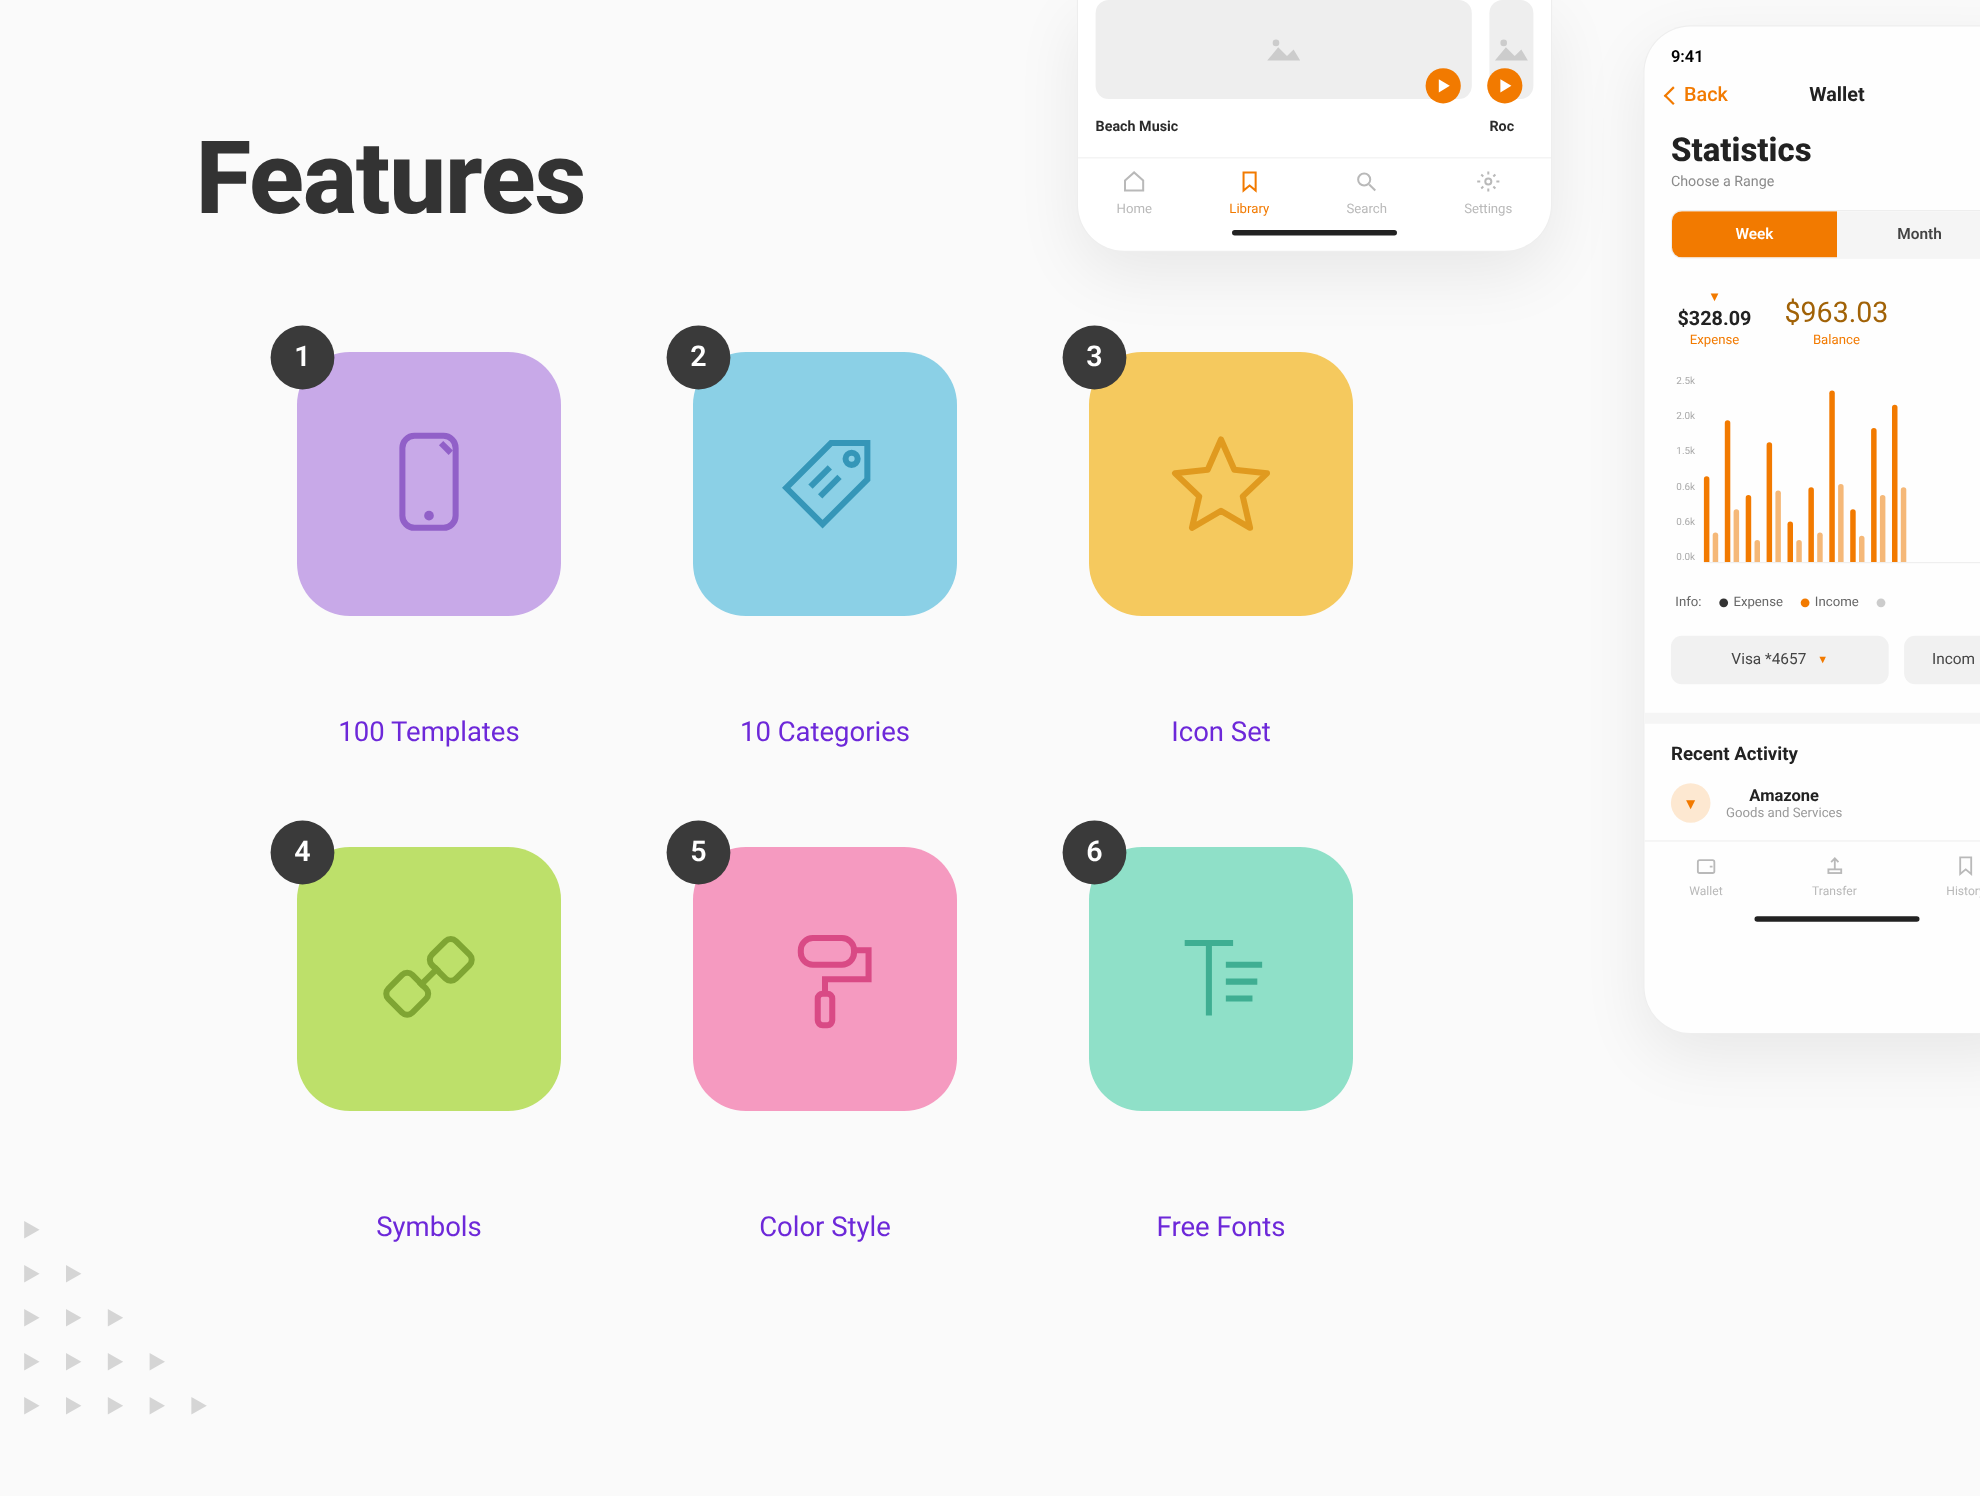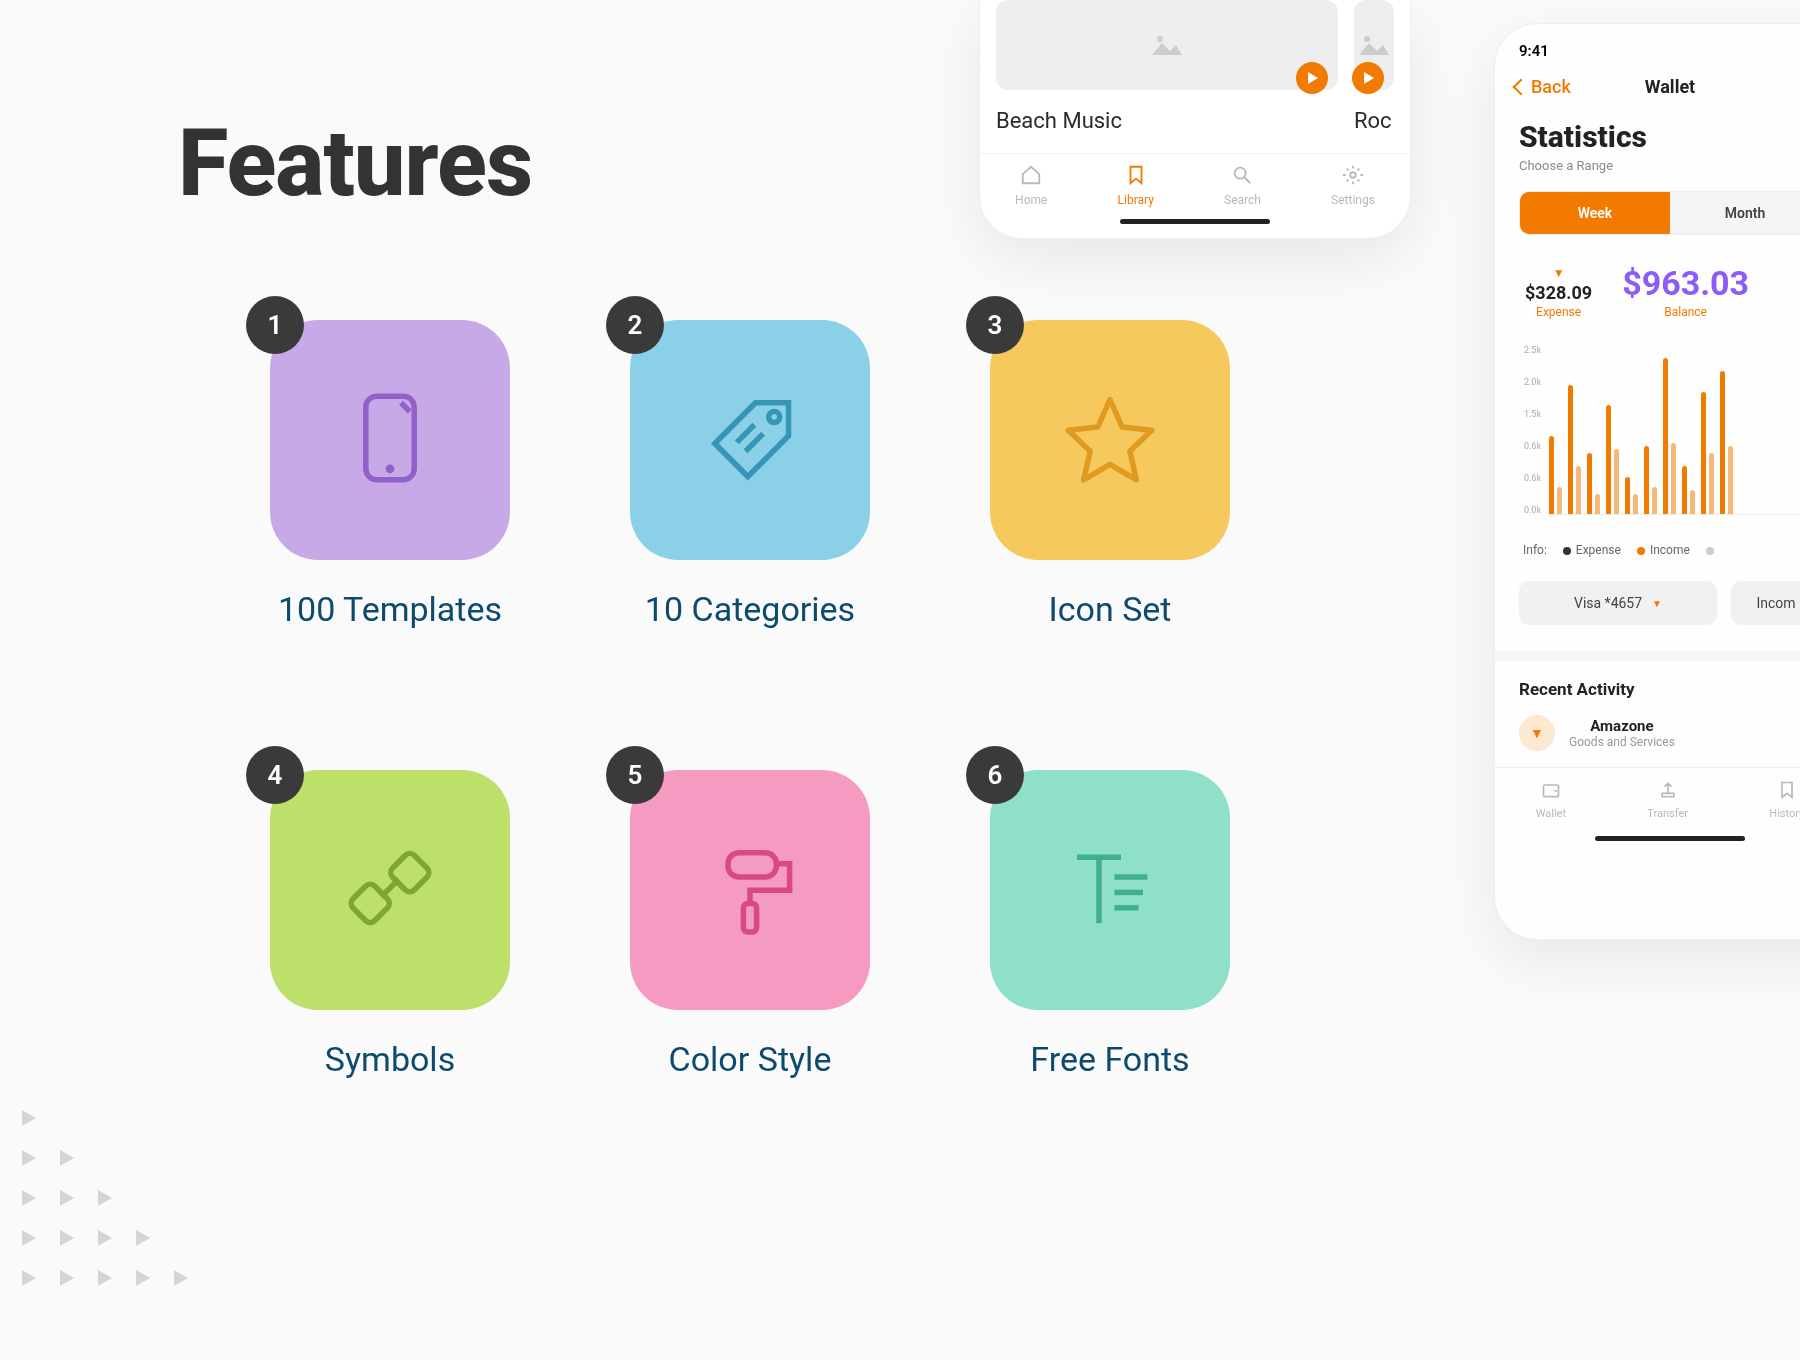--- a/index.html
+++ b/index.html
@@ -13,40 +13,40 @@
   .tri-cluster.bottom-left .tri { margin: 10px 12px; }
 
   
   .heading { position: absolute; top: 110px; left: 178px; font-size: 92px; font-weight: 800; color: #333; letter-spacing: -1px; }
 
   
   .grid { position: absolute; top: 320px; left: 220px; display: grid; grid-template-columns: repeat(3, 340px); grid-template-rows: repeat(2, 430px); gap: 20px 20px; }
   .feature { display: flex; flex-direction: column; align-items: center; position: relative; }
   .tile { width: 240px; height: 240px; border-radius: 48px; display: flex; align-items: center; justify-content: center; position: relative; }
   .badge { position: absolute; top: -24px; left: -24px; width: 58px; height: 58px; border-radius: 50%; background: #3a3a3a; color: #fff; font-size: 26px; font-weight: 600; display: flex; align-items: center; justify-content: center; }
-  .feature-label { margin-top: 29px; font-size: 34px; color: #0c4a6e; font-weight: 400; }
+  .feature-label { margin-top: 92px; font-size: 25px; color: #6d28d9; font-weight: 400; }
 
   .tile.purple { background: #c8a9e8; }
   .tile.blue   { background: #8bd0e6; }
   .tile.yellow { background: #f5c95e; }
   .tile.green  { background: #bde06a; }
   .tile.pink   { background: #f59ac0; }
   .tile.teal   { background: #8fe0c8; }
 
   .tile svg { width: 110px; height: 110px; }
 
   
   .phone-music { position: absolute; top: 0; left: 980px; width: 430px; background: #fff; border-radius: 0 0 42px 42px; box-shadow: 0 0 0 1px #eee, 0 20px 60px rgba(0,0,0,.08); padding-bottom: 14px; overflow: hidden; }
   .music-row { display: flex; gap: 16px; padding: 0 16px; }
   .album { flex: 1; min-width: 0; }
   .album-art { background: #eee; height: 90px; border-radius: 12px; position: relative; display:flex; align-items:center; justify-content:center; }
   .album-art .img-ph { color:#ccc; font-size:28px; }
   .play { position: absolute; right: 10px; bottom: -4px; width: 32px; height: 32px; border-radius: 50%; background: #f27a00; display:flex; align-items:center; justify-content:center; }
   .play::after { content:''; width:0; height:0; border-top:6px solid transparent; border-bottom:6px solid transparent; border-left:10px solid #fff; margin-left:2px; }
-  .album-title { font-weight: 400; color:#2b2b2b; font-size: 22px; margin-top: 18px; white-space: nowrap; overflow:hidden; text-overflow: ellipsis; }
+  .album-title { font-weight: 700; color:#2b2b2b; font-size: 13px; margin-top: 18px; white-space: nowrap; overflow:hidden; text-overflow: ellipsis; }
   .tabbar { display:flex; justify-content:space-around; margin-top: 20px; border-top:1px solid #f0f0f0; padding-top:10px; }
   .tab { display:flex; flex-direction:column; align-items:center; gap:4px; color:#b9b9b9; font-size:12px; }
   .tab.active { color:#f27a00; }
   .tab svg { width:22px; height:22px; }
   .home-indicator { width: 150px; height:5px; background:#222; border-radius:3px; margin: 12px auto 0; }
 
   
   .phone-wallet { position: absolute; top: 24px; right: -45px; width: 350px; height: 915px; background:#fefefe; border-radius: 42px 0 0 42px; box-shadow: 0 0 0 1px #eee, 0 20px 60px rgba(0,0,0,.08); overflow:hidden; padding: 18px 0 0; }
   .status-time { font-size:15px; font-weight:600; padding: 0 24px 10px; }
   .nav-row { display:flex; align-items:center; padding: 6px 20px 22px; position:relative; }
@@ -56,21 +56,21 @@
   .stats-title { font-size:30px; font-weight:800; color:#222; padding: 0 24px; }
   .subtitle { font-size:13px; color:#8a8a8a; padding: 4px 24px 18px; }
   .seg { display:flex; margin: 0 24px 28px; border-radius:10px; overflow:hidden; border:1px solid #eee; }
   .seg-item { flex:1; text-align:center; padding:13px 0; font-size:14px; font-weight:600; color:#444; background:#f5f5f5; }
   .seg-item.active { background:#f27a00; color:#fff; }
 
   .totals { display:flex; gap:30px; padding: 0 30px 16px; align-items:flex-end; }
   .totals .col { text-align:center; }
   .marker { color:#f27a00; font-size:12px; margin-bottom:2px; }
   .amt-sm { font-size:18px; font-weight:700; color:#222; }
-  .amt-lg { font-size:34px; font-weight:700; color:#8b5cf6; }
+  .amt-lg { font-size:26px; font-weight:400; color:#a16207; }
   .amt-lbl { font-size:12px; color:#f27a00; margin-top:2px; }
 
   .chart { padding: 10px 24px 10px 24px; }
   .yaxis { font-size:9px; color:#aaa; display:flex; flex-direction:column; justify-content:space-between; height:170px; float:left; width:26px; text-align:right; padding-right:4px; }
   .bars { margin-left:30px; height:170px; display:flex; align-items:flex-end; gap:6px; border-bottom:1px solid #eee; }
   .bar-pair { display:flex; gap:3px; align-items:flex-end; }
   .bar { width:5px; border-radius:3px 3px 0 0; }
   .bar.a { background:#f27a00; }
   .bar.b { background:#f5b878; }
 

